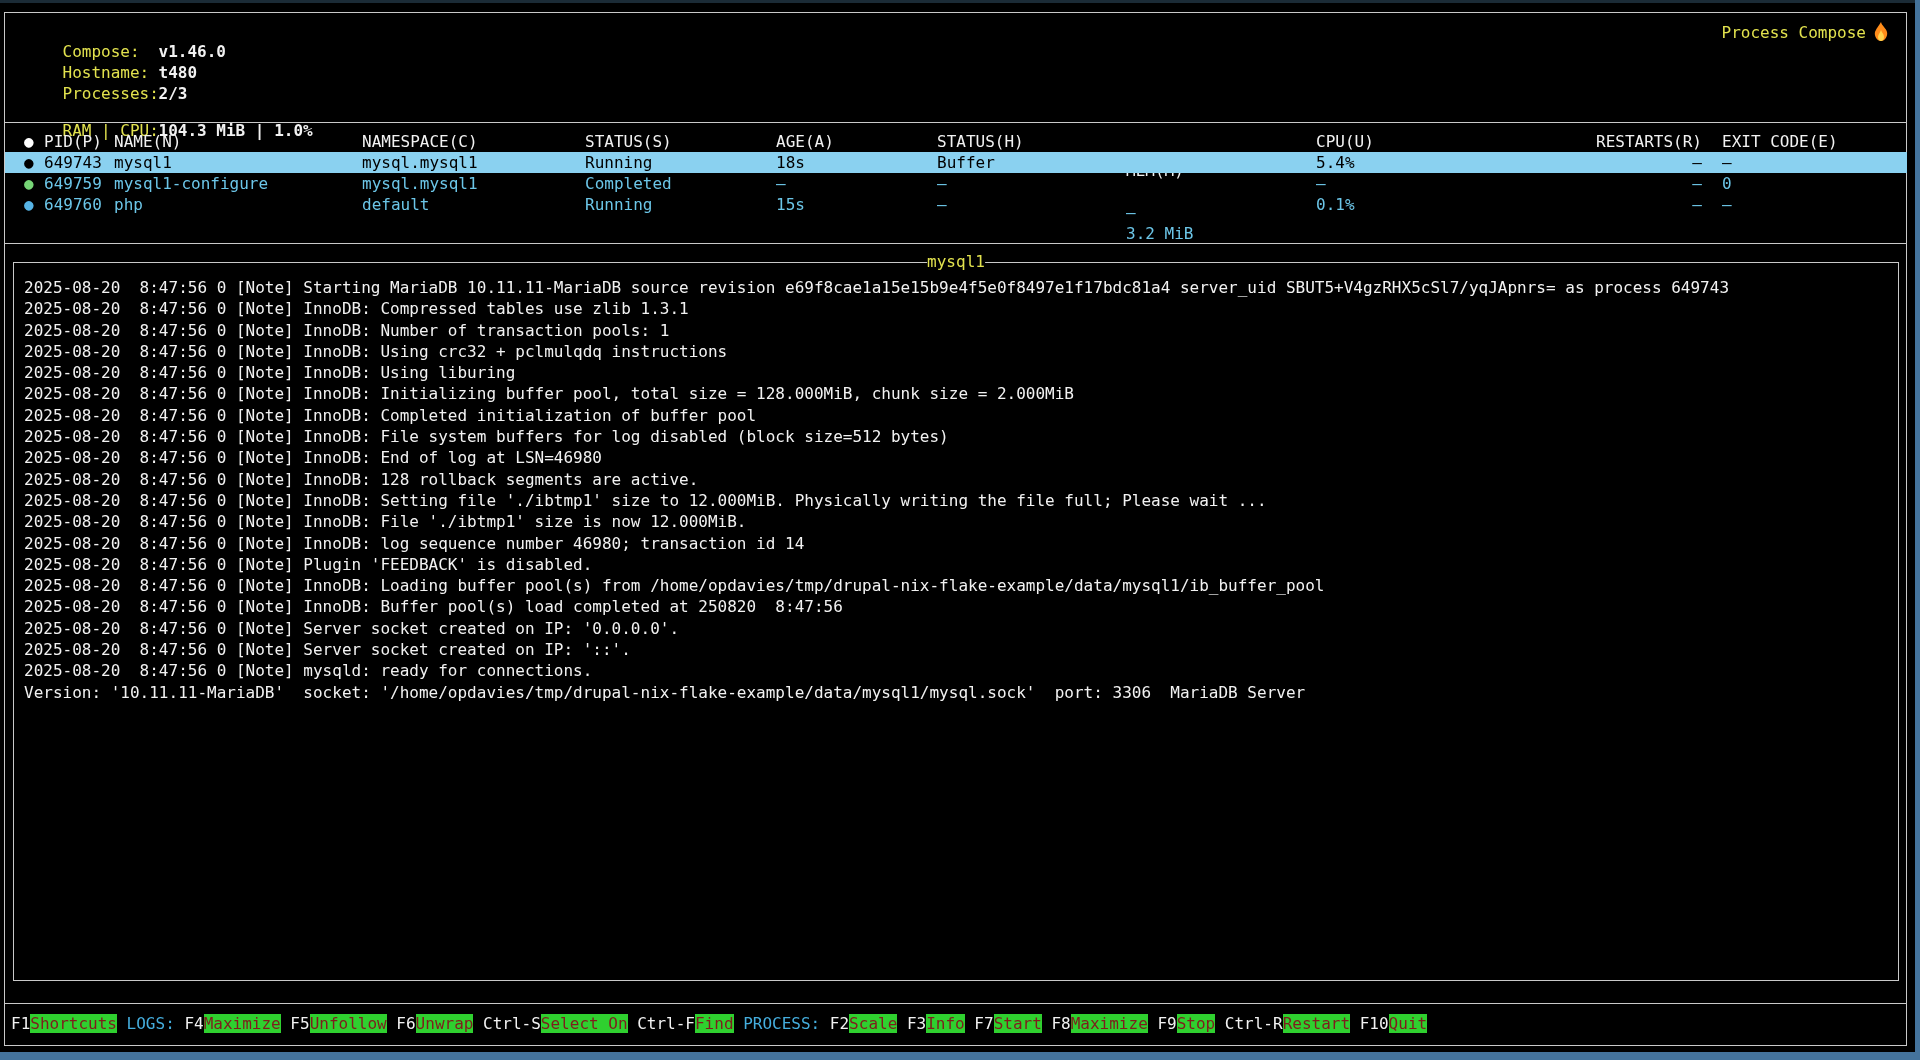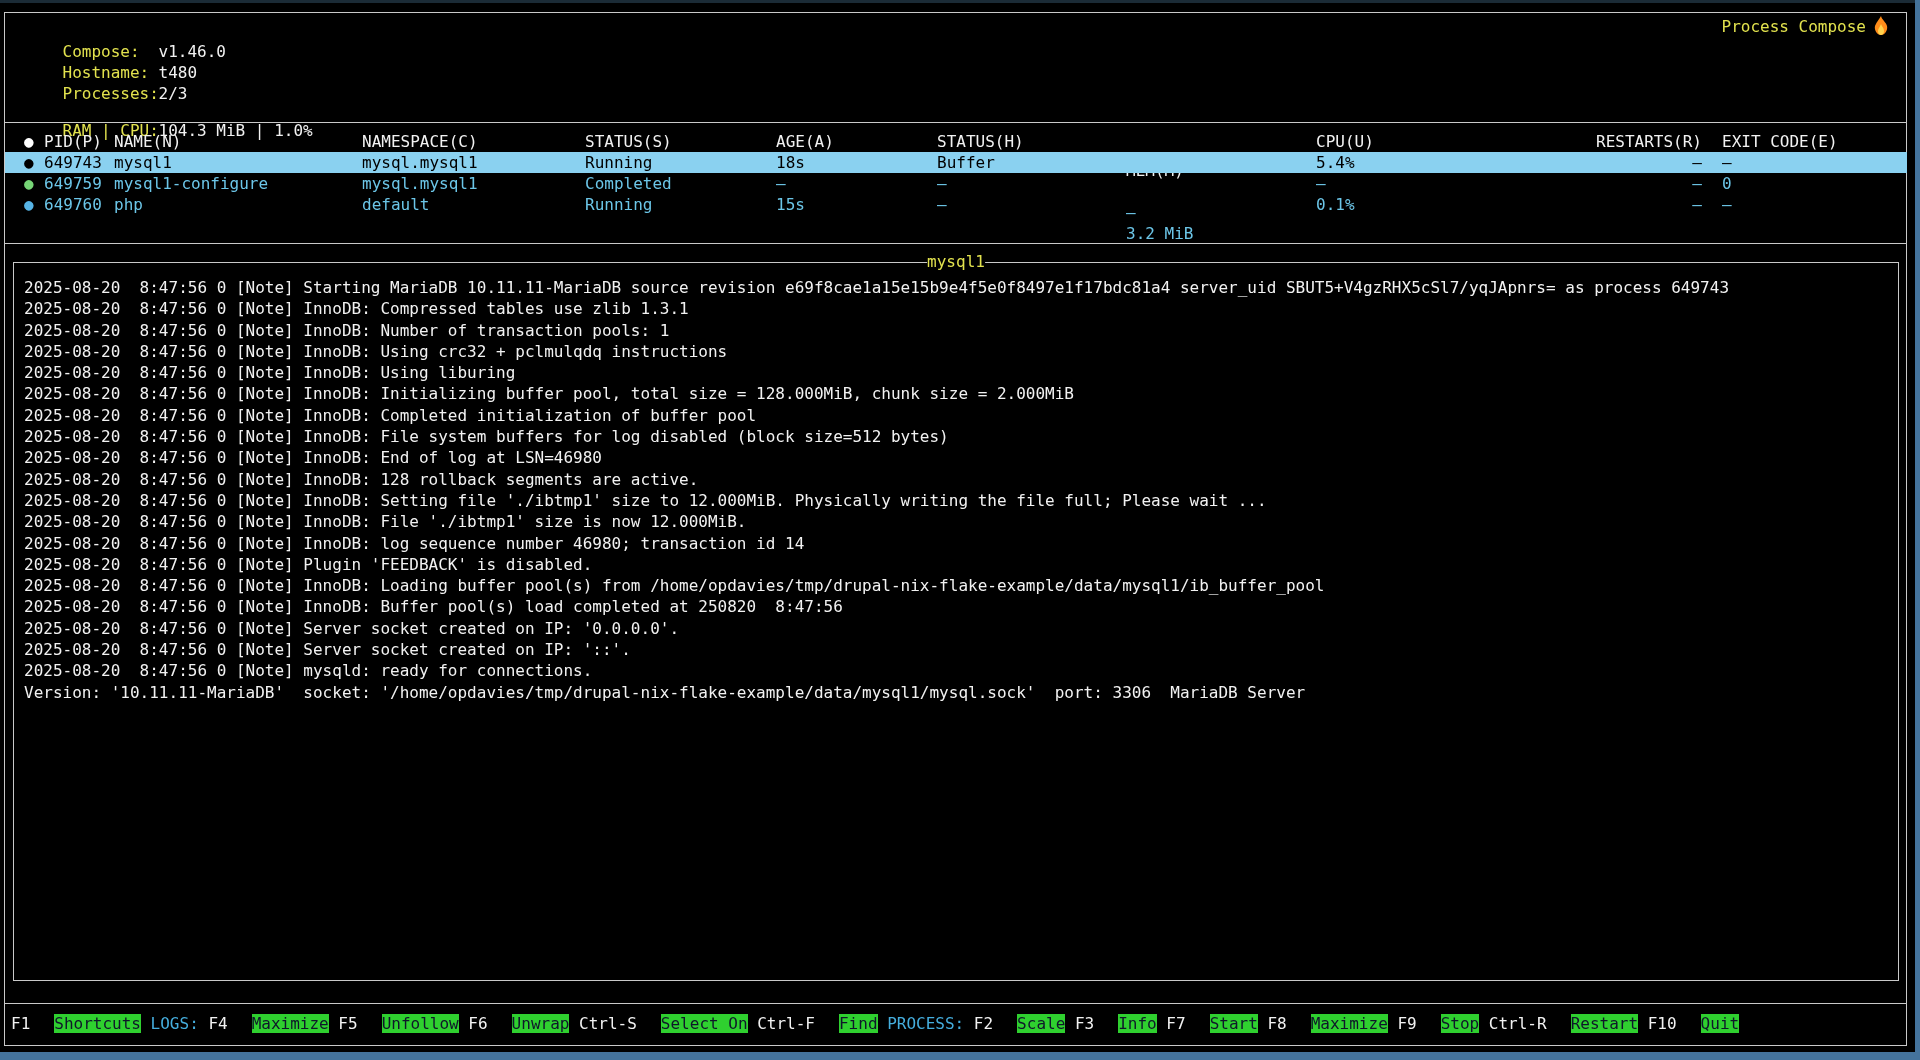--- a/index.html
+++ b/index.html
@@ -11,23 +11,23 @@
   
   .frame{
     position:absolute;left:4px;top:12px;width:1903px;height:1034px;
     border:1px solid var(--border,#c9c9c9);box-sizing:border-box;
   }
   .hline{position:absolute;left:4px;width:1903px;height:0;
     border-top:1px solid var(--border,#c9c9c9);}
   
   .hfield{position:absolute;left:24px;height:21px;line-height:21px;white-space:pre;}
   .hlabel{display:inline-block;width:96px;color:var(--yellow,#e2e24e);}
-  .hvalue{color:var(--text,#f2f2f2);}
+  .hvalue{color:var(--text,#f2f2f2);font-weight:bold;}
   .app-title{
-    position:absolute;top:16px;right:30px;height:22px;line-height:22px;
+    position:absolute;top:22px;right:30px;height:22px;line-height:22px;
     color:var(--yellow,#e2e24e);white-space:pre;
   }
   .app-title svg{vertical-align:-4px;margin-left:6px;}
   
   .trow{position:absolute;left:5px;width:1902px;height:21px;line-height:21px;}
   .trow span{position:absolute;top:0;white-space:pre;}
   .trow .c-bullet{left:19px;}
   .trow .c-pid{left:39px;}
   .trow .c-name{left:109px;}
   .trow .c-ns{left:357px;}
@@ -58,21 +58,21 @@
     position:absolute;left:10px;top:14px;right:6px;
     white-space:pre;line-height:21.3px;color:var(--text,#f2f2f2);
   }
   
   .barbox{
     position:absolute;left:4px;top:1003px;width:1903px;height:43px;
     border:1px solid var(--border,#c9c9c9);box-sizing:border-box;
   }
   .barline{position:absolute;left:6px;top:9px;line-height:21px;white-space:pre;}
   .seg-key{color:var(--text,#f2f2f2);}
-  .seg-action{background:var(--action-bg,#2fd02f);color:#0f172a;margin-left:24px;}
+  .seg-action{background:var(--action-bg,#2fd02f);color:#7f1d1d;}
   .seg-section{color:var(--section-label,#45aede);}
   
   .edge-top{position:absolute;left:0;top:0;width:1920px;height:3px;background:#1b2b36;}
   .edge-right{position:absolute;left:1915px;top:0;width:5px;height:1060px;background:var(--edge,#44739c);}
   .edge-bottom{position:absolute;left:0;top:1052px;width:1920px;height:8px;background:var(--edge,#44739c);}
 </style>
 </head>
 <body>
 
 <div>

